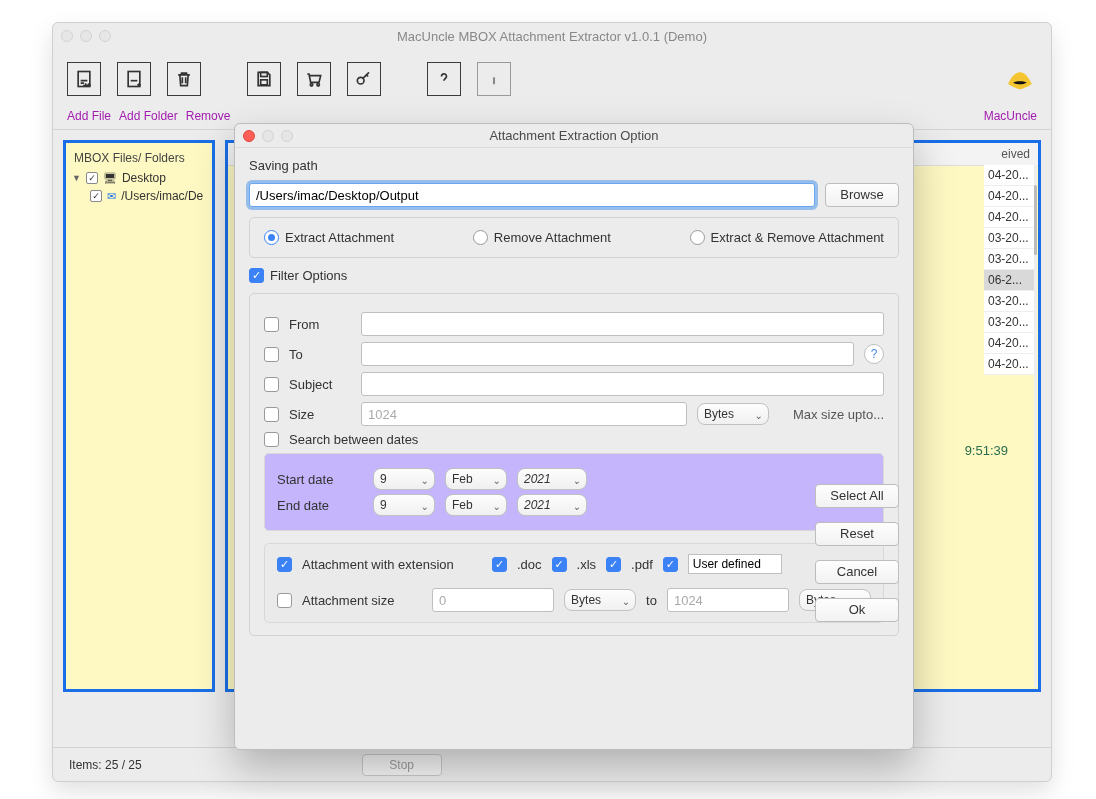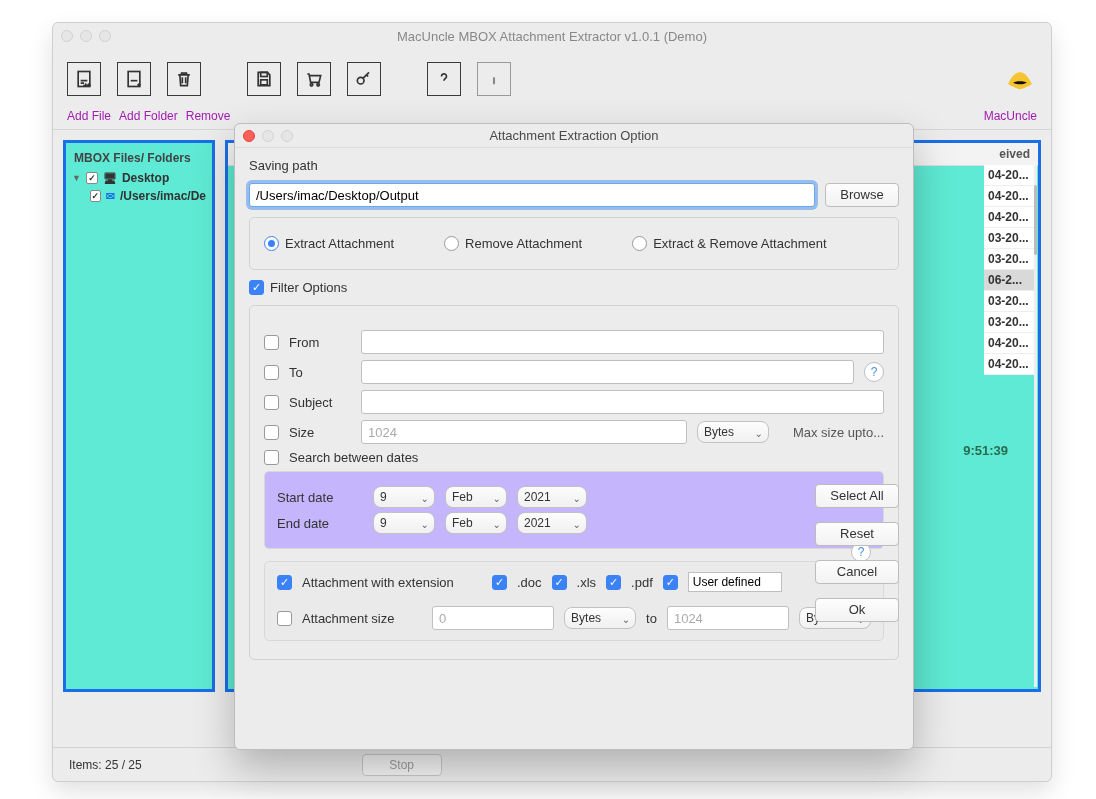--- a/index.html
+++ b/index.html
@@ -15,21 +15,21 @@
   .traffic span { width: 12px; height: 12px; border-radius: 50%; background: #e6e6e6; border: 1px solid #d2d2d2; }
 
   .toolbar { height: 60px; display: flex; align-items: center; padding: 0 14px; gap: 16px; }
   .tbtn { width: 34px; height: 34px; border: 1.5px solid #3b3b3b; display: flex; align-items: center; justify-content: center; background: #ececec; }
   .tgap { width: 14px; }
   .logo { margin-left: auto; width: 34px; height: 34px; }
 
   .toolbar-labels { display: flex; gap: 8px; padding: 0 14px 6px; font-size: 12px; color: #a21caf; border-bottom: 1px solid #d5d5d5; }
 
   .content { display: flex; padding: 10px; gap: 10px; flex: 1; }
-  .blueframe { border: 3px solid #1a6fe8; background: #5eead4; font-weight: bold; }
+  .blueframe { border: 3px solid #1a6fe8; background: #fef9c3; }
   .left { width: 152px; height: 552px; padding: 6px 2px; font-size: 12px; color: #333; }
   .left .hdr { padding: 2px 6px 4px; color: #444; }
   .tree-row { display: flex; align-items: center; gap: 5px; padding: 2px 4px; white-space: nowrap; overflow: hidden; }
   .tri { font-size: 9px; color: #666; }
   .cb { width: 12px; height: 12px; border: 1px solid #888; border-radius: 2px; display: inline-flex; align-items: center; justify-content: center; font-size: 9px; color: #333; background: #fff; }
   .cb.checked::after { content: "✓"; }
   .monitor-icon { font-size: 11px; }
   .mail-icon { color: #1a6fe8; font-size: 11px; }
 
   .right { flex: 1; height: 552px; position: relative; overflow: hidden; }
@@ -56,21 +56,21 @@
   .mt-dot { width: 12px; height: 12px; border-radius: 50%; }
   .mt-close { background: #ff5f57; border: 1px solid #e24640; }
   .mt-dim { background: #e6e6e6; border: 1px solid #d2d2d2; }
 
   .modal-body { padding: 10px 14px 14px; font-size: 13px; color: #333; display: flex; flex-direction: column; gap: 10px; }
   .row { display: flex; align-items: center; gap: 10px; }
   .mac-input { flex: 1; height: 24px; border: 1px solid #bfbfbf; border-radius: 3px; padding: 0 6px; background: #fff; font-size: 13px; }
   .mac-input.focus { box-shadow: 0 0 0 3px rgba(82,152,237,0.55); border-color: #6aa8ef; }
   .mac-btn { height: 24px; min-width: 74px; padding: 0 12px; border: 1px solid #bdbdbd; border-radius: 4px; background: linear-gradient(#fdfdfd,#f2f2f2); font-size: 13px; color: #333; text-align: center; line-height: 22px; }
 
-  .group { border: 1px solid #d2d2d2; border-radius: 5px; padding: 18px 14px; background: #ececec; }
+  .group { border: 1px solid #d2d2d2; border-radius: 5px; padding: 12px 14px; background: #ececec; justify-content: space-between; }
   .radiorow { display: flex; gap: 50px; }
   .radio { width: 15px; height: 15px; border: 1px solid #999; border-radius: 50%; display: inline-flex; align-items: center; justify-content: center; background: #fff; }
   .radio.sel { border-color: #3b82f6; }
   .radio.sel::after { content: ""; width: 7px; height: 7px; border-radius: 50%; background: #3b82f6; }
   .opt { display: flex; align-items: center; gap: 6px; }
 
   .bluecb { width: 15px; height: 15px; border: 1px solid #999; border-radius: 3px; background: #fff; display: inline-flex; align-items: center; justify-content: center; flex-shrink: 0; }
   .bluecb.on { background: #3b82f6; border-color: #3b82f6; }
   .bluecb.on::after { content: "✓"; color: #fff; font-size: 11px; line-height: 1; }
 
@@ -80,21 +80,21 @@
   .small { width: 78px; }
   .unitsel { width: 72px; height: 22px; border: 1px solid #c2c2c2; border-radius: 8px; background: linear-gradient(#fdfdfd,#f0f0f0); font-size: 12px; padding: 0 16px 0 6px; position: relative; line-height: 20px; }
   .unitsel::after { content: "⌄"; position: absolute; right: 5px; top: 2px; font-size: 10px; color: #666; }
   .hint { color: #555; margin-left: 14px; }
   .helpcircle { width: 20px; height: 20px; border: 1px solid #bfbfbf; border-radius: 50%; color: #4a90e2; display: inline-flex; align-items: center; justify-content: center; font-size: 12px; background: #fff; }
 
   .dategroup { border: 1px solid #d8d8d8; border-radius: 5px; padding: 10px 12px; margin-top: 2px; background: #c4b5fd; }
   .drow { display: flex; align-items: center; gap: 10px; margin: 4px 0; }
   .dlabel { width: 86px; }
   .dsel { width: 62px; }
-  .dsel.y { width: 70px; }
+  .dsel.y { width: 70px; font-style: italic; }
 
   .extgroup { border: 1px solid #d8d8d8; border-radius: 5px; padding: 10px 12px; background: #eaeaea; display: flex; flex-direction: column; gap: 14px; }
   .extrow { display: flex; align-items: center; gap: 10px; }
   .pill { width: 94px; height: 20px; border: 1px solid #bfbfbf; background: #fff; font-size: 12px; padding: 0 4px; line-height: 18px; }
 
   .sidebtns { position: absolute; right: 14px; top: 360px; display: flex; flex-direction: column; gap: 14px; }
   .sidebtns .mac-btn { width: 84px; }
   .disabled-input { color: #aaa; background: #fff; }
 
   svg { display: block; }

